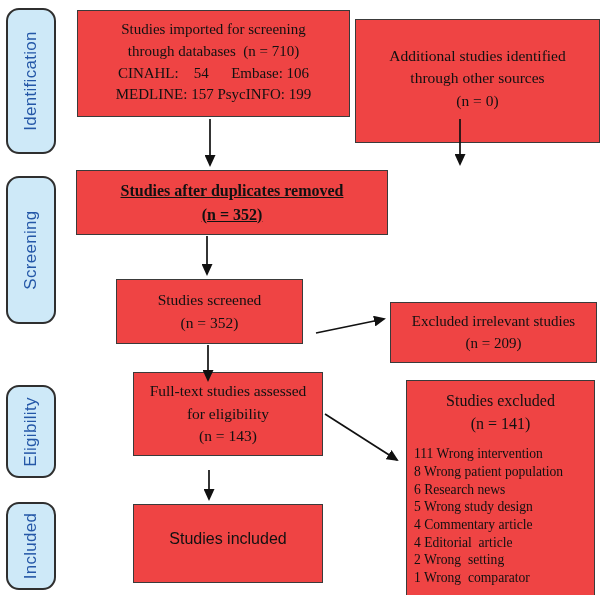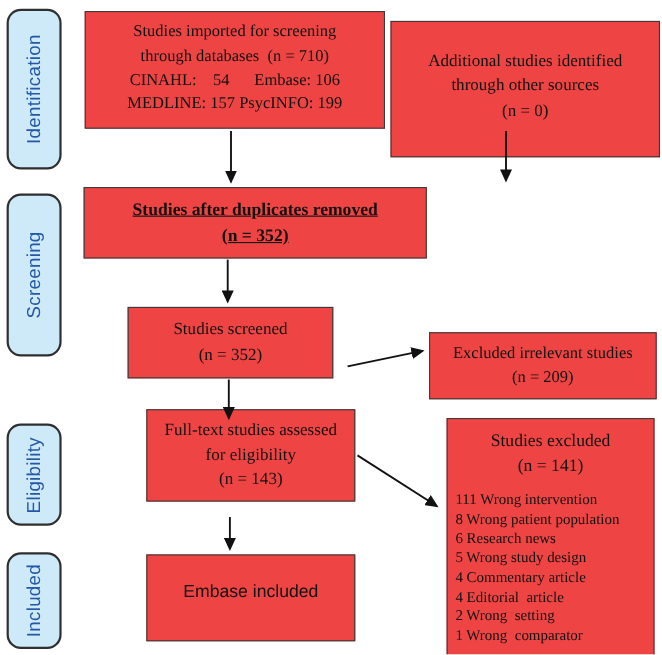--- a/index.html
+++ b/index.html
@@ -108,21 +108,21 @@
       <div class="ln">6 Research news</div>
       <div class="ln">5 Wrong study design</div>
       <div class="ln">4 Commentary article</div>
       <div class="ln">4 Editorial  article</div>
       <div class="ln">2 Wrong  setting</div>
       <div class="ln">1 Wrong  comparator</div>
     </div>
   </div>
 
   <div class="fbox vcenter" id="box-included-final" style="left:133px;top:504px;width:190px;height:79px;padding-bottom:10px;">
-    <div class="ln">Embase included</div>
+    <div class="ln">Studies included</div>
   </div>
 
   <svg id="arrows" width="602" height="595" viewBox="0 0 602 595">
     <defs>
       <marker id="ah" markerUnits="userSpaceOnUse" markerWidth="13" markerHeight="11" refX="10" refY="5.5" orient="auto">
         <path d="M0,0 L12,5.5 L0,11 z" fill="#111111"></path>
       </marker>
     </defs>
     <path d="M210,119 L210,165" stroke="#111111" stroke-width="1.7" fill="none" marker-end="url(#ah)"></path>
     <path d="M460,119 L460,164" stroke="#111111" stroke-width="1.7" fill="none" marker-end="url(#ah)"></path>

